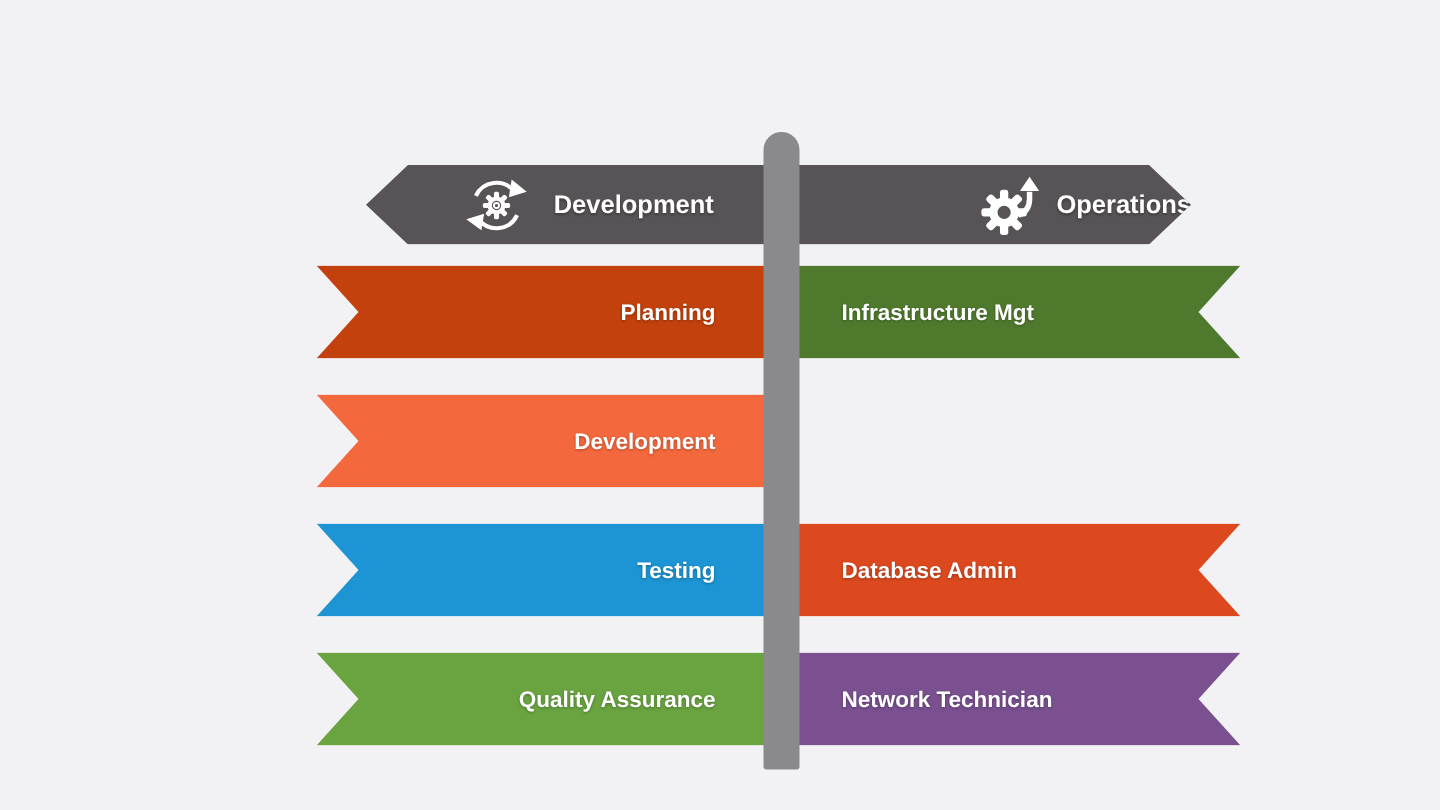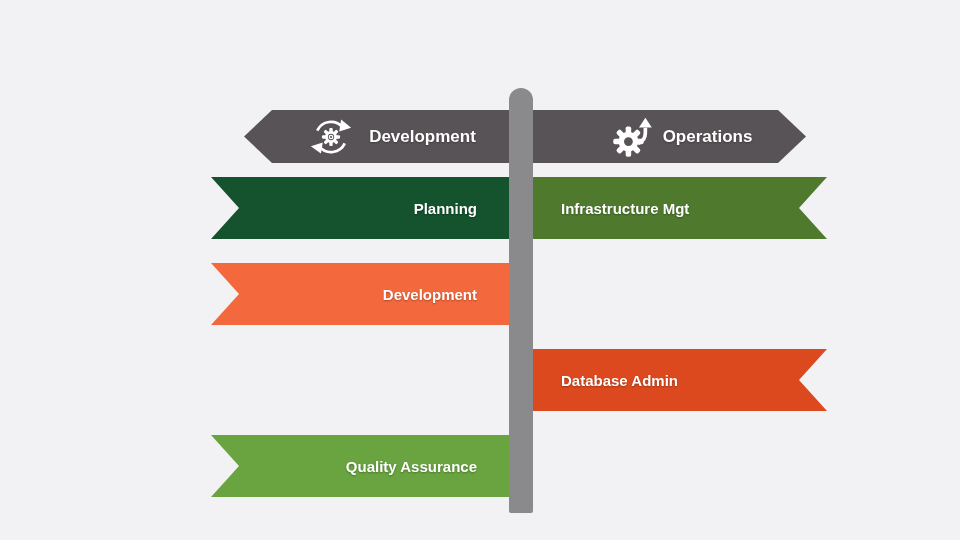--- a/index.html
+++ b/index.html
@@ -25,23 +25,23 @@
   .hdr{
     position:absolute;top:110px;height:53px;width:277px;
     background:#585356;display:flex;align-items:center;z-index:2;
   }
   .hdr-left{
     left:203px;
     clip-path:polygon(28px 0, 100% 0, 100% 100%, 28px 100%, 0 50%);
     justify-content:center;gap:16px;padding-left:10px;
   }
   .hdr-right{
-    left:488px;
+    left:476px;
     clip-path:polygon(0 0, calc(100% - 28px) 0, 100% 50%, calc(100% - 28px) 100%, 0 100%);
-    justify-content:center;gap:8px;padding-left:28px;box-sizing:border-box;
+    justify-content:flex-end;gap:8px;padding-left:28px;box-sizing:border-box;
   }
   .hdr-label{
     color:#fff;font-size:17px;font-weight:700;
     text-shadow:0 1px 2px rgba(0,0,0,.3);
   }
   .icon{display:flex;align-items:center;justify-content:center;}
   .banner{
     position:absolute;width:310px;height:62px;z-index:1;
     display:flex;align-items:center;box-sizing:border-box;
   }
@@ -107,33 +107,39 @@
               <rect x="21" y="7.5" width="6" height="33" rx="2" transform="rotate(135 24 24)"></rect>
               <circle cx="24" cy="24" r="10.8"></circle>
             </g>
             <circle cx="24" cy="24" r="4.8" fill="#585356"></circle>
           </g>
         </svg>
       </span>
       <span class="hdr-label">Operations</span>
     </div>
 
-    <div class="banner banner-left top-0" style="background-color: #14532d;">
+    <div class="banner banner-left top-0" style="background-color: #c2410c;">
       <span class="banner-label">Planning</span>
     </div>
     <div class="banner banner-right top-0" style="background-color: rgb(79, 122, 46);">
       <span class="banner-label">Infrastructure Mgt</span>
     </div>
 
     <div class="banner banner-left top-1" style="background-color: rgb(243, 104, 61);">
       <span class="banner-label">Development</span>
     </div>
 
+    <div class="banner banner-left top-2" style="background-color: rgb(29, 148, 211);">
+      <span class="banner-label">Testing</span>
+    </div>
     <div class="banner banner-left top-3" style="background-color: rgb(105, 164, 64);">
       <span class="banner-label">Quality Assurance</span>
     </div>
 
     <div class="banner banner-right top-2" style="background-color: rgb(220, 73, 30);">
       <span class="banner-label">Database Admin</span>
     </div>
+    <div class="banner banner-right top-3" style="background-color: rgb(122, 80, 144);">
+      <span class="banner-label">Network Technician</span>
+    </div>
 
   </div>
 </div>
 
 </body></html>

